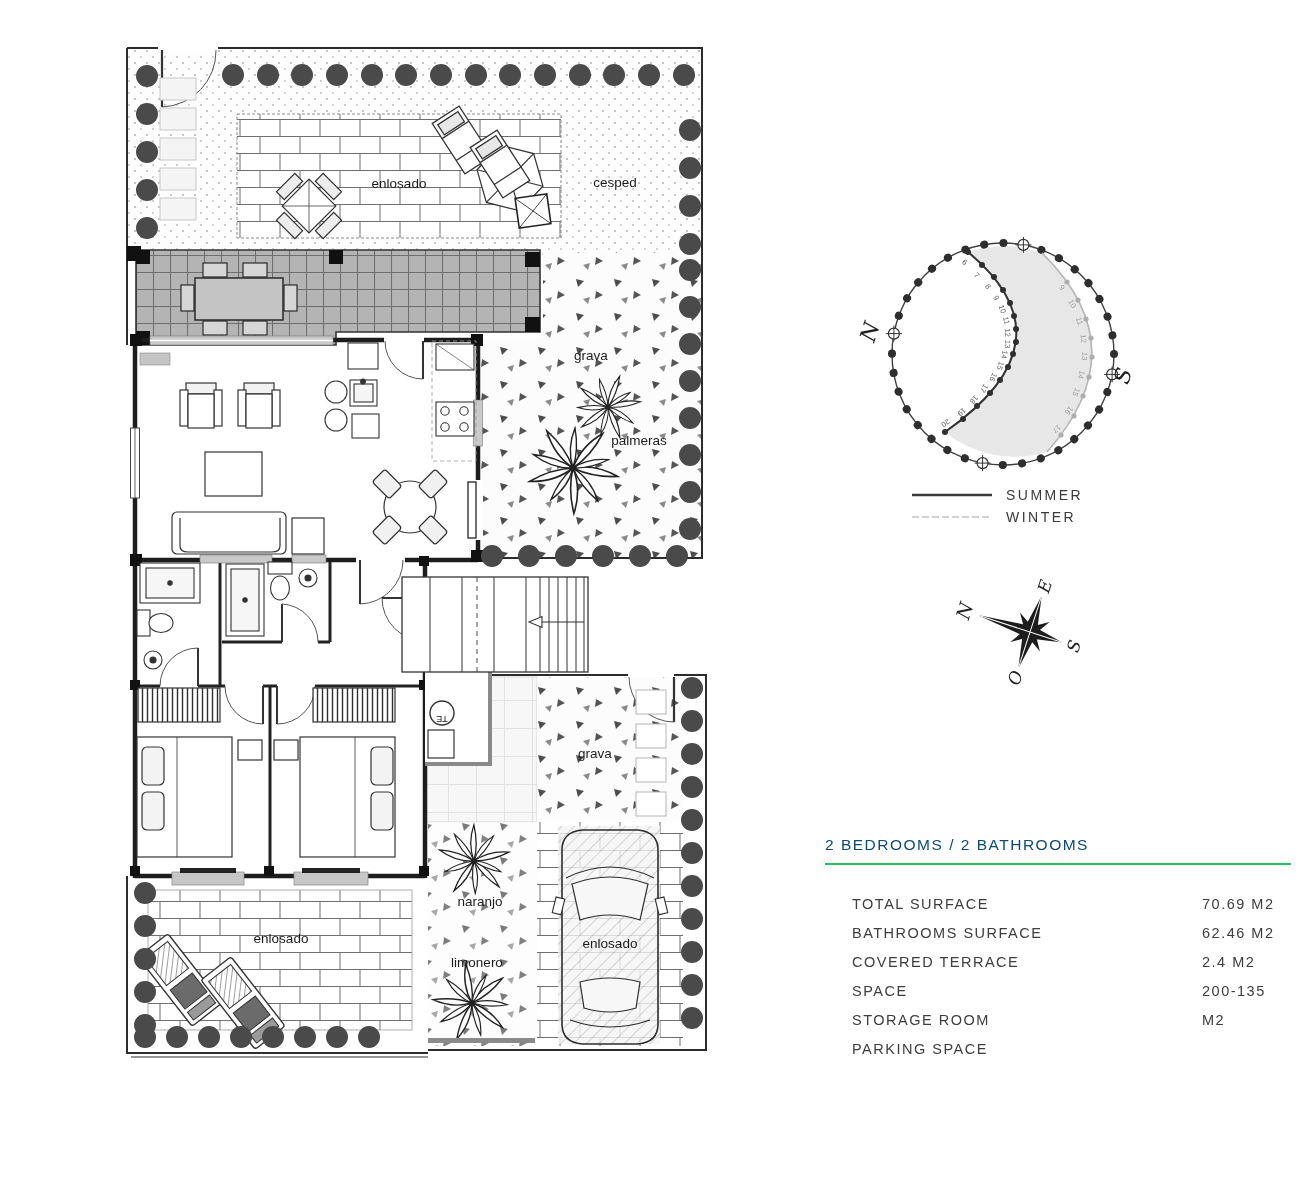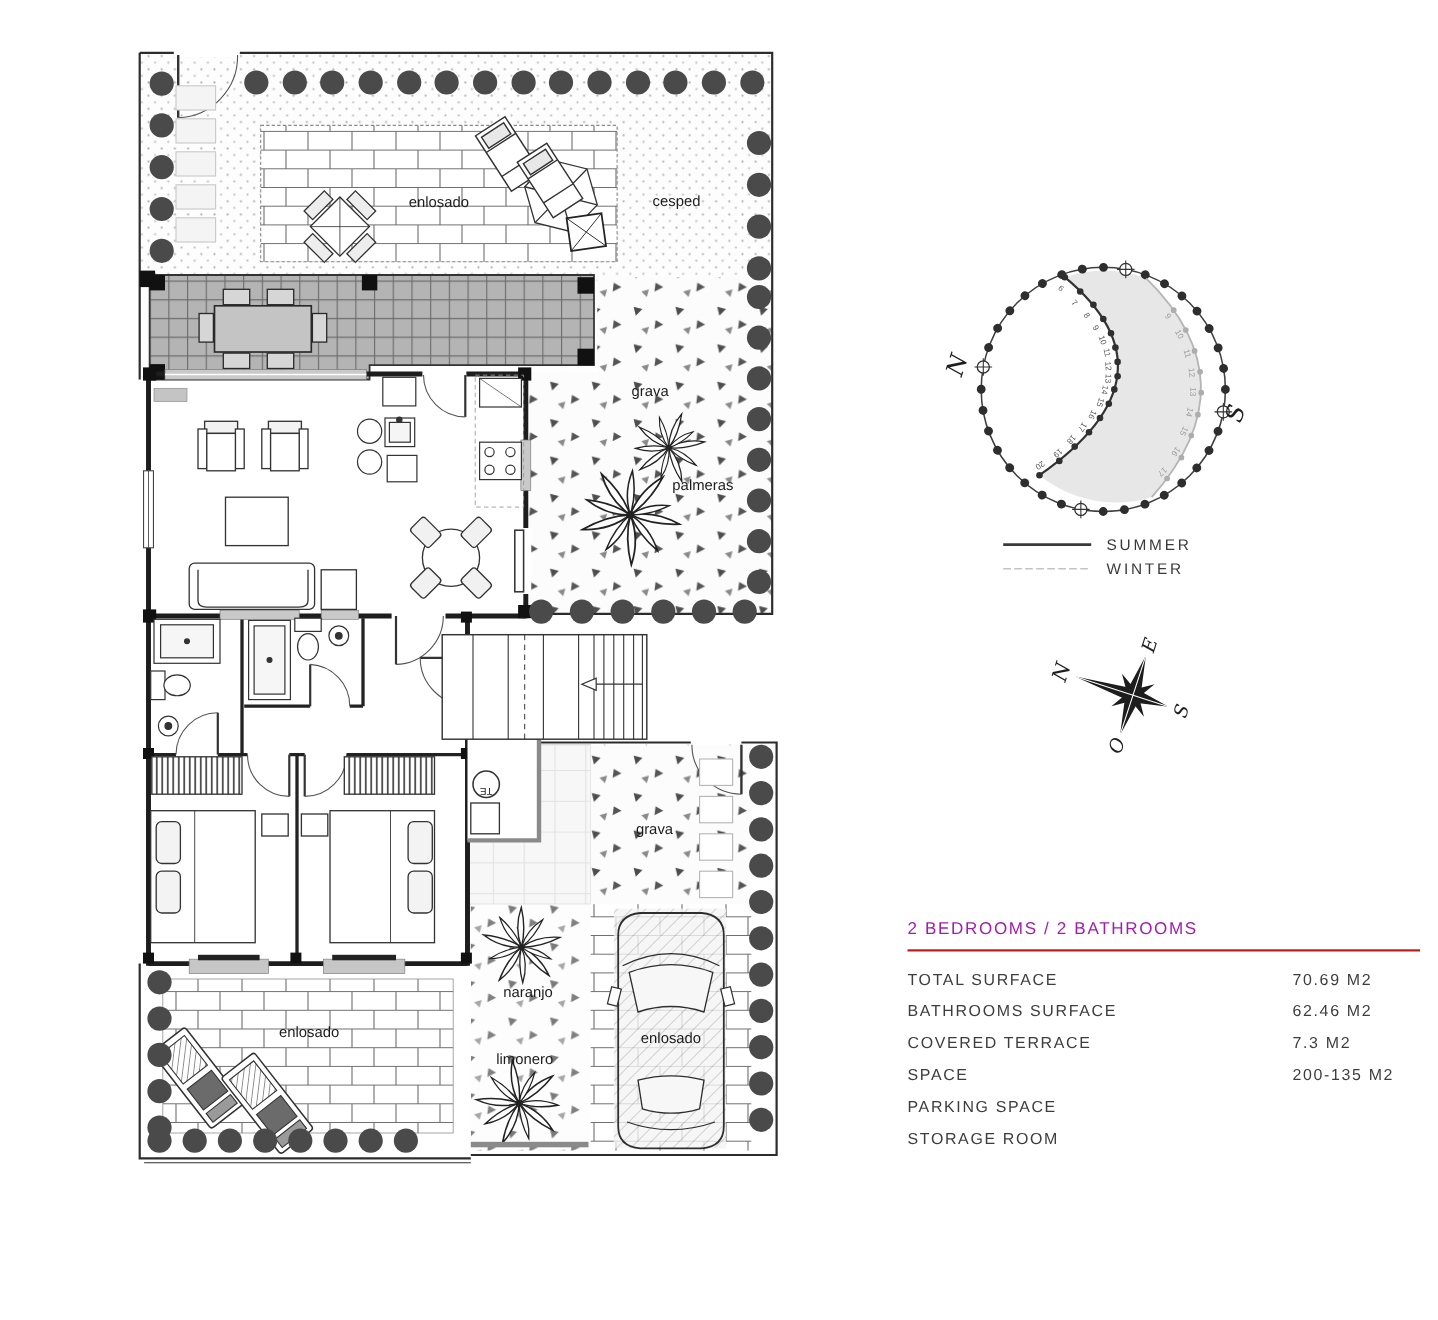--- a/index.html
+++ b/index.html
@@ -2,23 +2,23 @@
 <html><head>
 <meta charset="utf-8">
 <style>
   html,body{margin:0;padding:0;background:#ffffff;}
   .stage{position:relative;width:1307px;height:1200px;background:#fff;overflow:hidden;
          font-family:"Liberation Sans",sans-serif;color:#3b3b3b;}
   .plan-svg{position:absolute;left:115px;top:35px;}
   .sun-svg{position:absolute;left:858px;top:225px;}
   .compass-svg{position:absolute;left:928px;top:563px;}
   .specs{position:absolute;left:825px;top:836px;width:466px;}
-  .specs .title{font-size:15.5px;letter-spacing:1.5px;color:#a21caf;
-                padding-bottom:9px;border-bottom:2px solid #b91c1c;margin-bottom:12px;}
-  .specs .row{display:flex;height:29px;line-height:29px;font-size:14.5px;letter-spacing:1.5px;color:#3d3d3d;}
+  .specs .title{font-size:15.5px;letter-spacing:1.5px;color:#0c4a6e;
+                padding-bottom:9px;border-bottom:2px solid #22c55e;margin-bottom:25px;}
+  .specs .row{display:flex;height:29px;line-height:29px;font-size:14.5px;letter-spacing:1.5px;color:#3d3d3d;margin-left:27px;}
   .specs .row .lbl{flex:0 0 350px;}
   .specs .row .val{flex:1;}
   text{font-family:"Liberation Sans",sans-serif;}
   .plan-label{font-size:13.5px;fill:#1c1c1c;}
   .hour{font-size:7.5px;fill:#5a5a5a;}
   .hour-w{font-size:7.5px;fill:#9c9c9c;}
   .card{font-family:"DejaVu Serif","Liberation Serif",serif;font-style:italic;fill:#1e1e1e;}
   .legend-text{font-size:14px;letter-spacing:2.5px;fill:#3a3a3a;}
 </style>
 </head>
@@ -615,29 +615,29 @@
   <div class="row">
     <span class="lbl">TOTAL SURFACE</span>
     <span class="val">70.69 M2</span>
   </div>
   <div class="row">
     <span class="lbl">BATHROOMS SURFACE</span>
     <span class="val">62.46 M2</span>
   </div>
   <div class="row">
     <span class="lbl">COVERED TERRACE</span>
-    <span class="val">7.3 M2</span>
+    <span class="val">2.4 M2</span>
   </div>
   <div class="row">
     <span class="lbl">SPACE</span>
     <span class="val">200-135 M2</span>
   </div>
   <div class="row">
+    <span class="lbl">STORAGE ROOM</span>
+    <span class="val"></span>
+  </div>
+  <div class="row">
     <span class="lbl">PARKING SPACE</span>
     <span class="val"></span>
   </div>
-  <div class="row">
-    <span class="lbl">STORAGE ROOM</span>
-    <span class="val"></span>
-  </div>
 </div>
 
 </div>
 
 </body></html>

